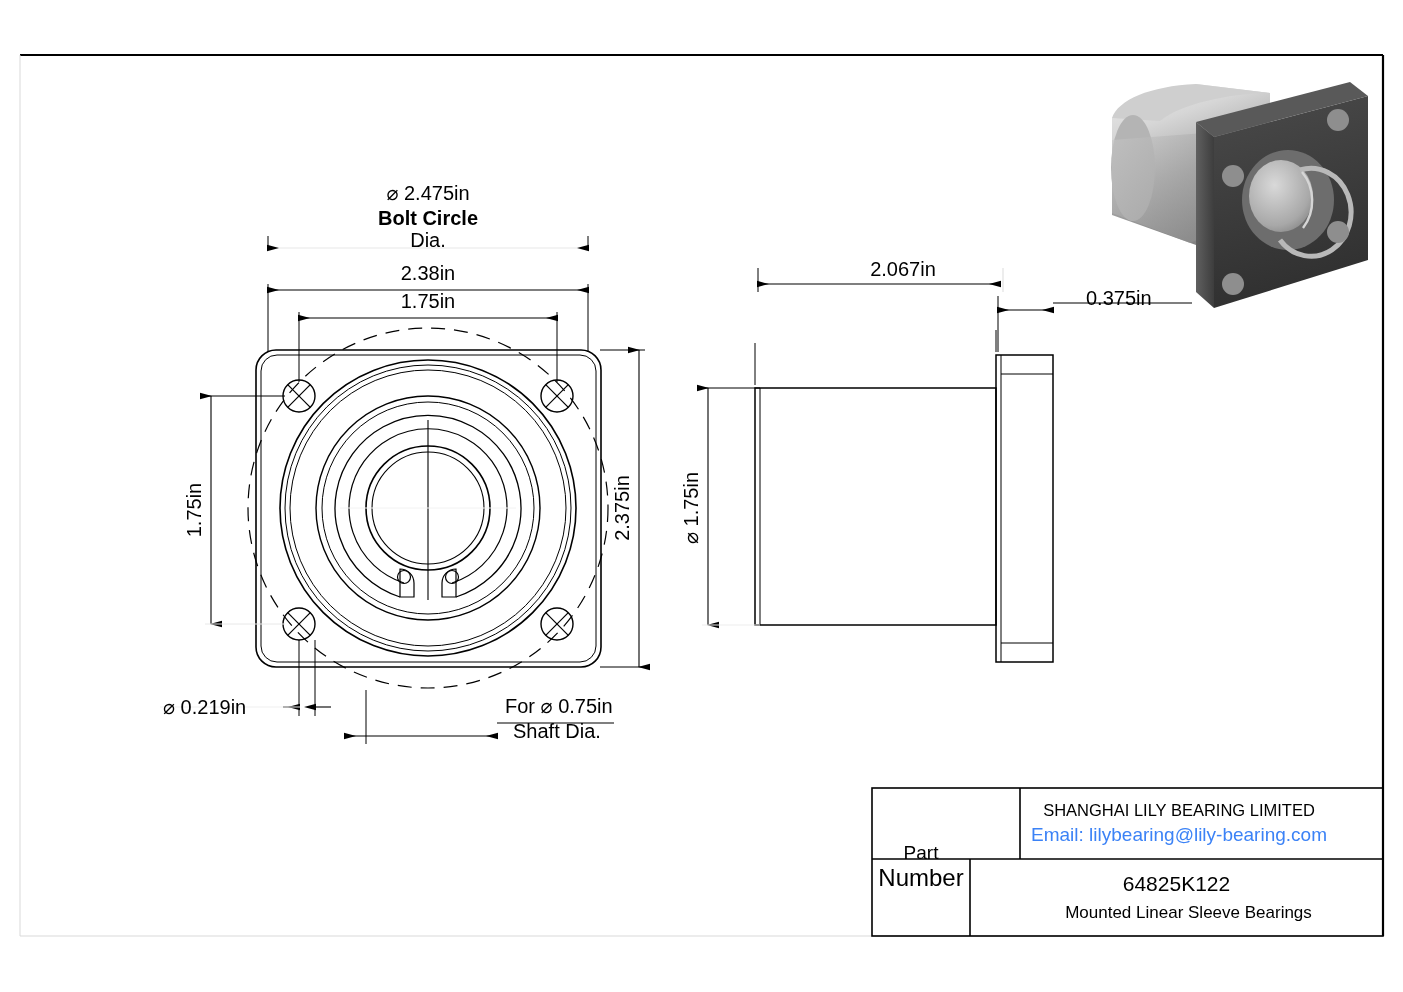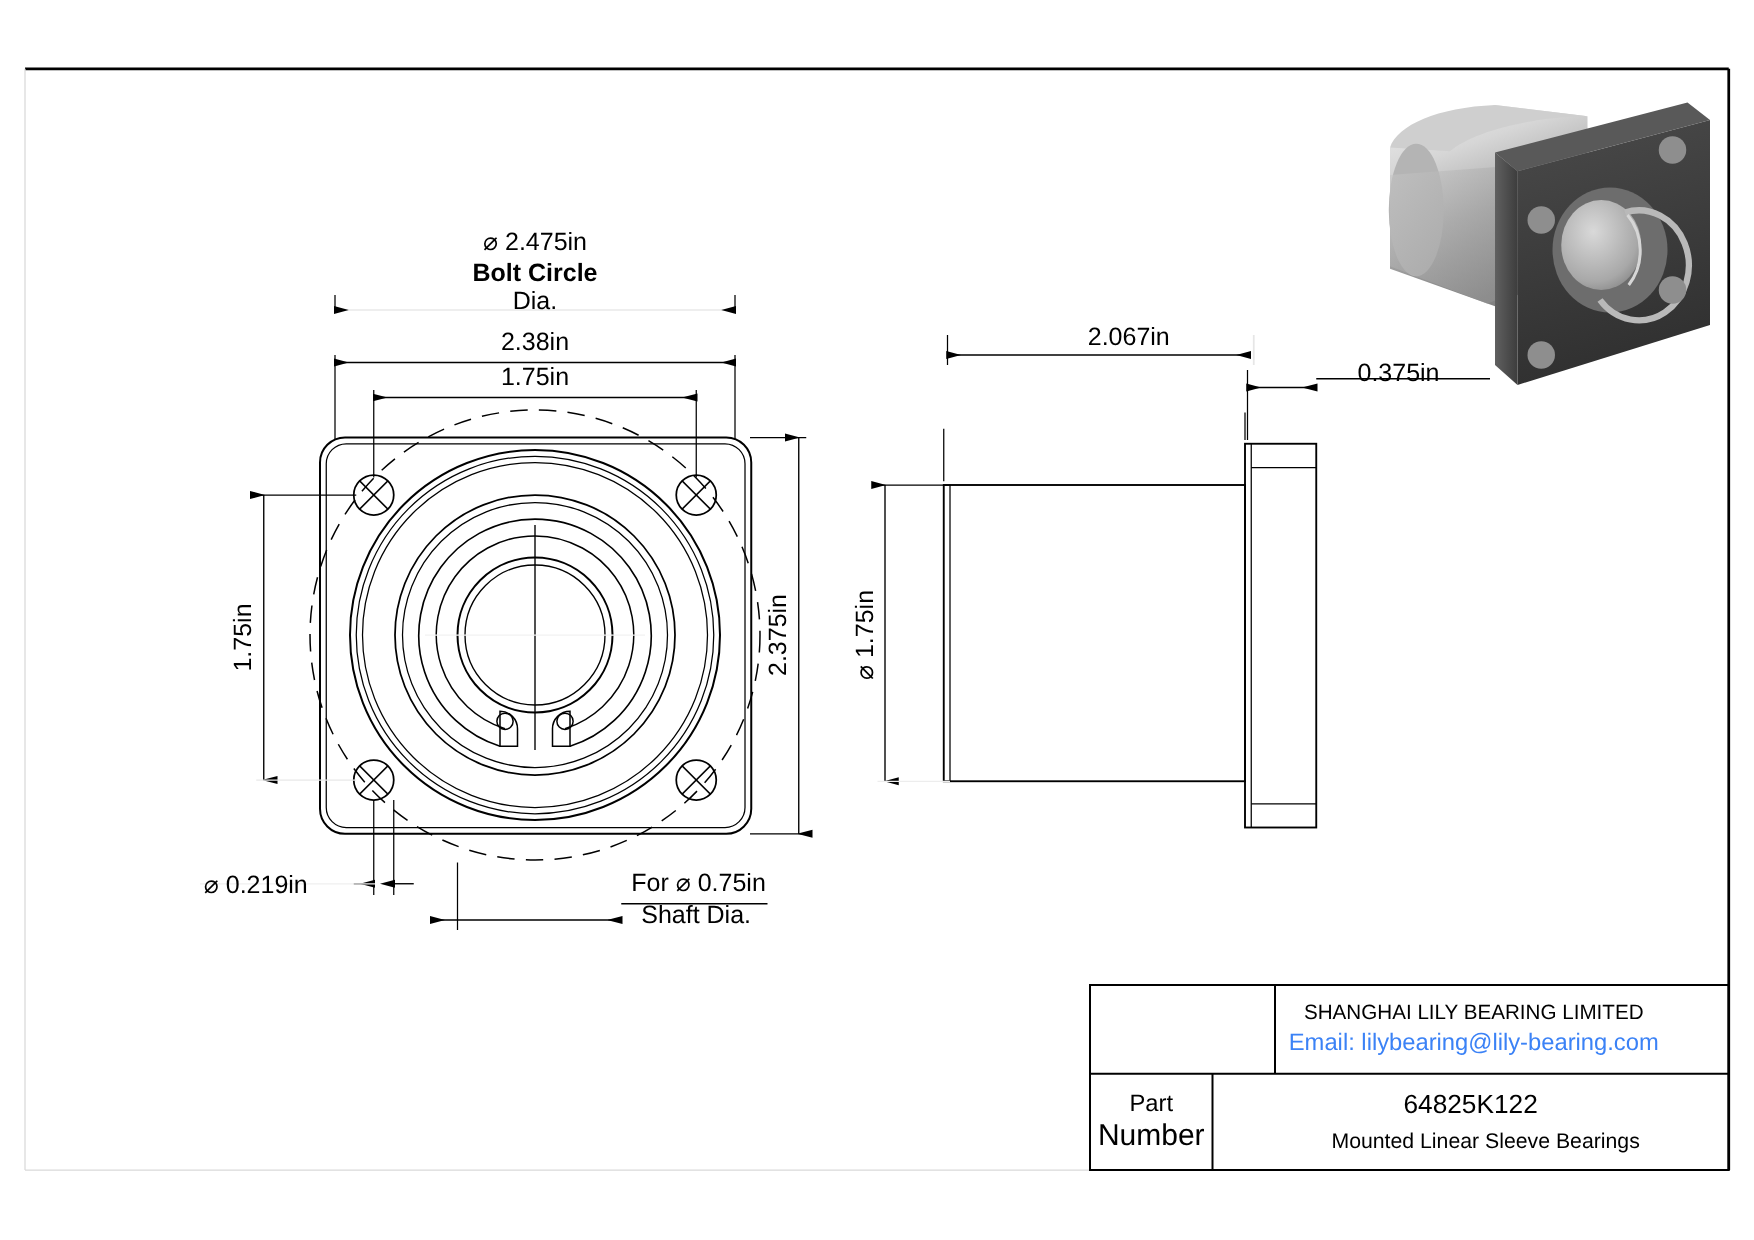--- a/index.html
+++ b/index.html
@@ -250,21 +250,21 @@
       <line x1="970" y1="859" x2="970" y2="936" stroke="#000" stroke-width="1.6"></line>
     </g>
   </svg>
 
 
   <div style="position:absolute; left:1020px; top:788px; width:318px; height:71px; display:flex; flex-direction:column; align-items:center; justify-content:center; gap:4px;">
     <span style="font-family:'Liberation Sans',sans-serif; font-size:16.5px; color:#000; white-space:nowrap;">SHANGHAI LILY BEARING LIMITED</span>
     <span style="font-family:'Liberation Sans',sans-serif; font-size:19px; color:#3b82f6; white-space:nowrap;">Email: lilybearing@lily-bearing.com</span>
   </div>
 
-  <div style="position:absolute; left:872px; top:859px; width:98px; height:77px; display:flex; flex-direction:column; align-items:center; justify-content:center; line-height:1.15;">
+  <div style="position:absolute; left:872px; top:828px; width:98px; height:77px; display:flex; flex-direction:column; align-items:center; justify-content:center; line-height:1.15;">
     <span style="font-family:'Liberation Sans',sans-serif; font-size:19px; color:#000;">Part</span>
     <span style="font-family:'Liberation Sans',sans-serif; font-size:24px; color:#000;">Number</span>
   </div>
 
   <div style="position:absolute; left:970px; top:859px; width:413px; height:77px; display:flex; flex-direction:column; align-items:center; justify-content:center; gap:7px;">
     <span style="font-family:'Liberation Sans',sans-serif; font-size:21px; color:#000;">64825K122</span>
     <span style="font-family:'Liberation Sans',sans-serif; font-size:17px; color:#000;margin-left:24px;">Mounted Linear Sleeve Bearings</span>
   </div>
 
 </div>

